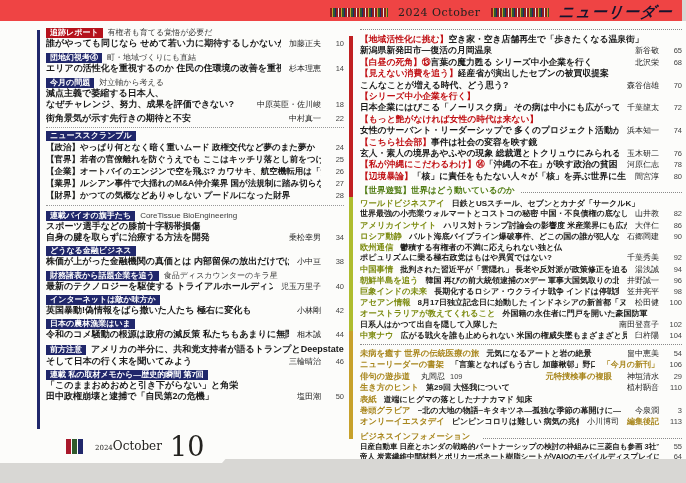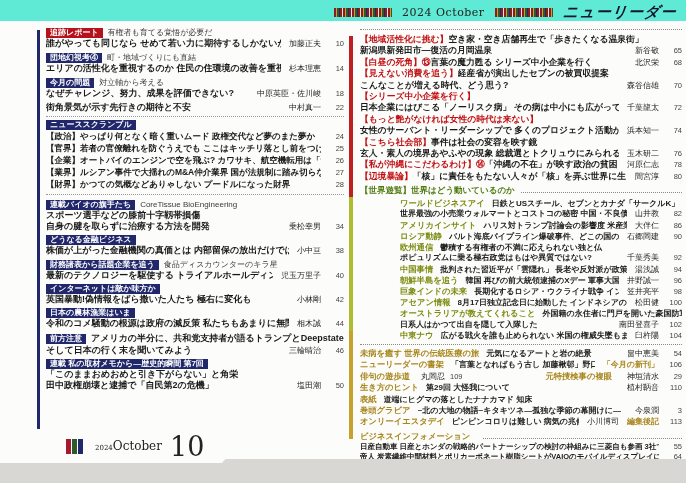--- a/index.html
+++ b/index.html
@@ -1,19 +1,19 @@
 <!DOCTYPE html>
 <html lang="ja"><head>
 <meta charset="utf-8">
 <style>
   html,body{margin:0;padding:0;}
   body{width:686px;height:483px;background:#d8d7d4;font-family:"Liberation Sans",sans-serif;overflow:hidden;}
   .canvas{position:relative;width:686px;height:483px;}
   
-  .topband{position:absolute;left:0;top:0;width:686px;height:21px;background:#5eead4;}
+  .topband{position:absolute;left:0;top:0;width:634px;height:21px;background:#ef4444;padding-left:48px;}
   .hdr{position:absolute;right:10px;top:3px;display:flex;align-items:center;gap:10px;}
   .stripes{display:inline-block;width:58px;height:9px;
     background:repeating-linear-gradient(90deg,#8e1b1e 0 2px,#c9a22a 2px 3px,#2f5a2d 3px 5px,#20276b 5px 6px,#8e1b1e 6px 8px,#e8e6e0 8px 9px);}
   .issue{font-family:"DejaVu Serif",serif;font-size:11px;color:#23221f;letter-spacing:.5px;}
   .logo{font-family:"DejaVu Serif",serif;font-size:15px;font-weight:bold;font-style:italic;color:#14142e;transform:skewX(-6deg);letter-spacing:1px;}
   
   .page{position:absolute;left:0;top:21px;width:686px;height:438px;background:#fcfcfa;}
   .navybar{position:absolute;left:37px;top:9px;width:3px;height:414px;background:#20276b;}
   .redbar{position:absolute;left:349px;top:15px;width:4px;height:161px;background:#c01f21;}
   .greenbar{position:absolute;left:349px;top:176px;width:4px;height:134px;background:#aebc2e;}
@@ -35,21 +35,21 @@
   
   .rcol{position:absolute;left:360px;top:6px;width:322px;}
   .dots{border-top:1px dotted #8a8a8a;height:0;margin:2px 0 4px 0;}
   .rr{display:flex;align-items:baseline;line-height:11px;}
   .red-sec .rr{line-height:11.4px;}
   .rh{color:#c00f13;font-weight:bold;font-size:8.8px;white-space:nowrap;}
   .rt{font-weight:bold;font-size:8.8px;color:#191919;white-space:nowrap;overflow:hidden;}
   .sech{margin:3px 0 2px 0;}
   .wh{color:#4e7a10;font-weight:bold;font-size:8.5px;white-space:nowrap;}
   .dotlead{border-bottom:1px dotted #8a8a8a;margin:0 0 2px 6px;}
-  .world-sec .rr{line-height:10.2px;margin-left:40px;}
+  .world-sec .rr{line-height:10.2px;}
   .wl{color:#7d8c12;font-weight:bold;font-size:8.3px;white-space:nowrap;margin-right:7px;}
   .wt{font-weight:bold;font-size:8px;color:#22211f;white-space:nowrap;overflow:hidden;}
   .gold-sec .rr{line-height:10.4px;}
   .gl{color:#a8861d;font-weight:bold;font-size:8.3px;white-space:nowrap;margin-right:7px;}
   .gx{color:#a8861d;font-weight:bold;font-size:8px;white-space:nowrap;margin-left:8px;}
   .au2{font-size:8px;color:#222;margin-left:4px;white-space:nowrap;}
   .pg2{font-size:7.5px;color:#444;margin-left:5px;white-space:nowrap;}
   .bizh{margin-top:3px;}
   .biz-sec .rr{line-height:9.8px;}
   .bt{font-weight:bold;font-size:7.5px;color:#22211f;white-space:nowrap;overflow:hidden;}
@@ -109,20 +109,21 @@
             <span class="au">杉本理恵</span>
             <span class="pg">14</span>
           </div>
       </div>
 
       <div class="li">
         <div class="lr">
             <span class="lab">今月の問題</span>
             <span class="kick">対立軸から考える</span>
           </div>
+        <div class="t">減点主義で萎縮する日本人、</div>
         <div class="lr">
             <span class="t g">なぜチャレンジ、努力、成果を評価できない?</span>
             <span class="au">中原英臣・佐川峻</span>
             <span class="pg">18</span>
           </div>
       </div>
 
       <div class="li">
         <div class="lr">
             <span class="t g">街角景気が示す先行きの期待と不安</span>

